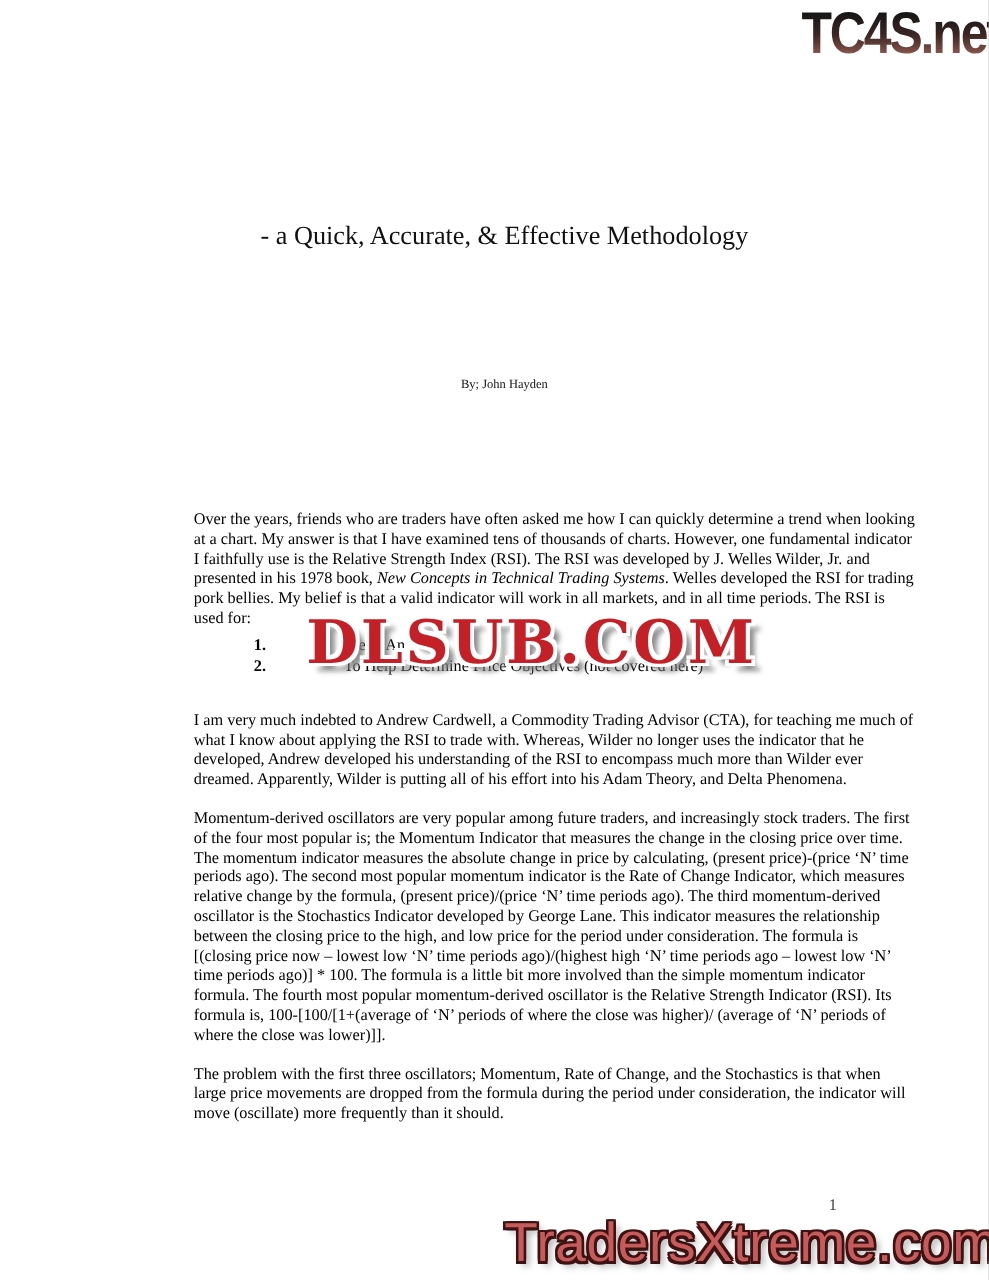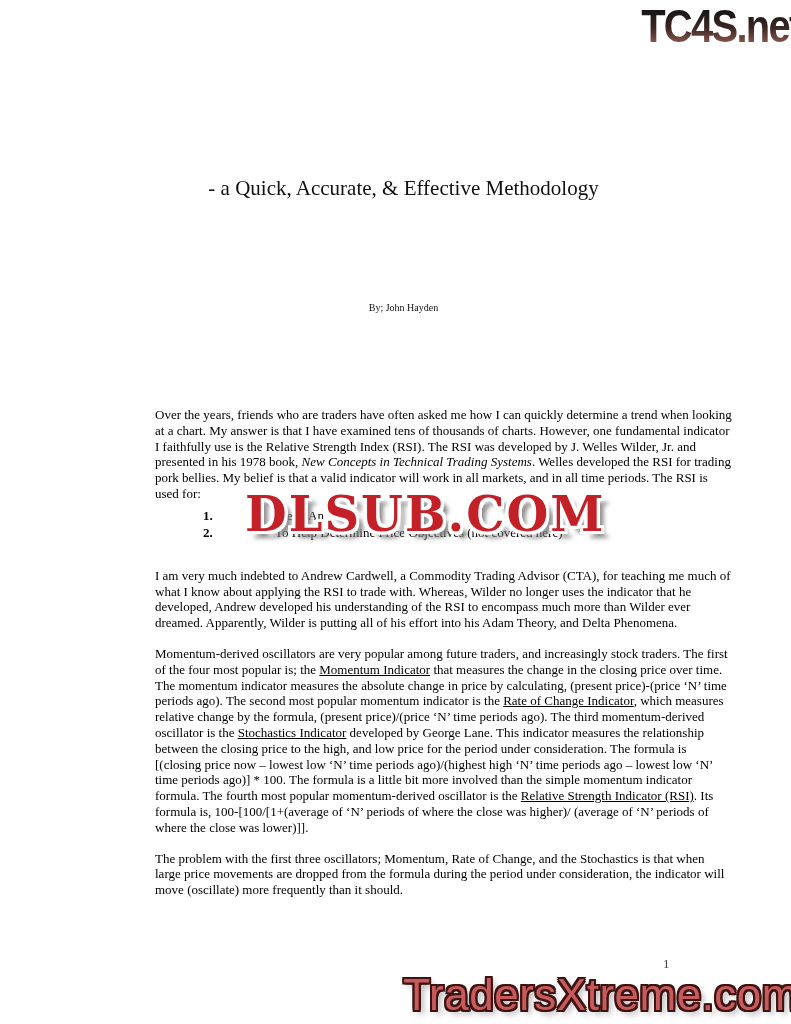--- a/index.html
+++ b/index.html
@@ -31,21 +31,21 @@
   }
 
   
   .body {
     position:absolute; left:115px; top:407px; width:577px;
     font-size:13px; line-height:15.8px; color:#000000;margin-left:40px;
   }
   .body p { margin:0 0 15px 0; }
   .body p.mb-sm { margin-bottom:5px; }
   .i { font-style:italic; }
-  .u { text-decoration:underline; }
+  .u { }
   .b { font-weight:normal; }
 
   
   .list { margin:0 0 27px 0; }
   .li { display:flex; line-height:17px; }
   .li .num { width:72px; padding-left:48px; font-weight:bold; box-sizing:content-box; }
   .li .itx { flex:1; }
 
   
   .watermark {

